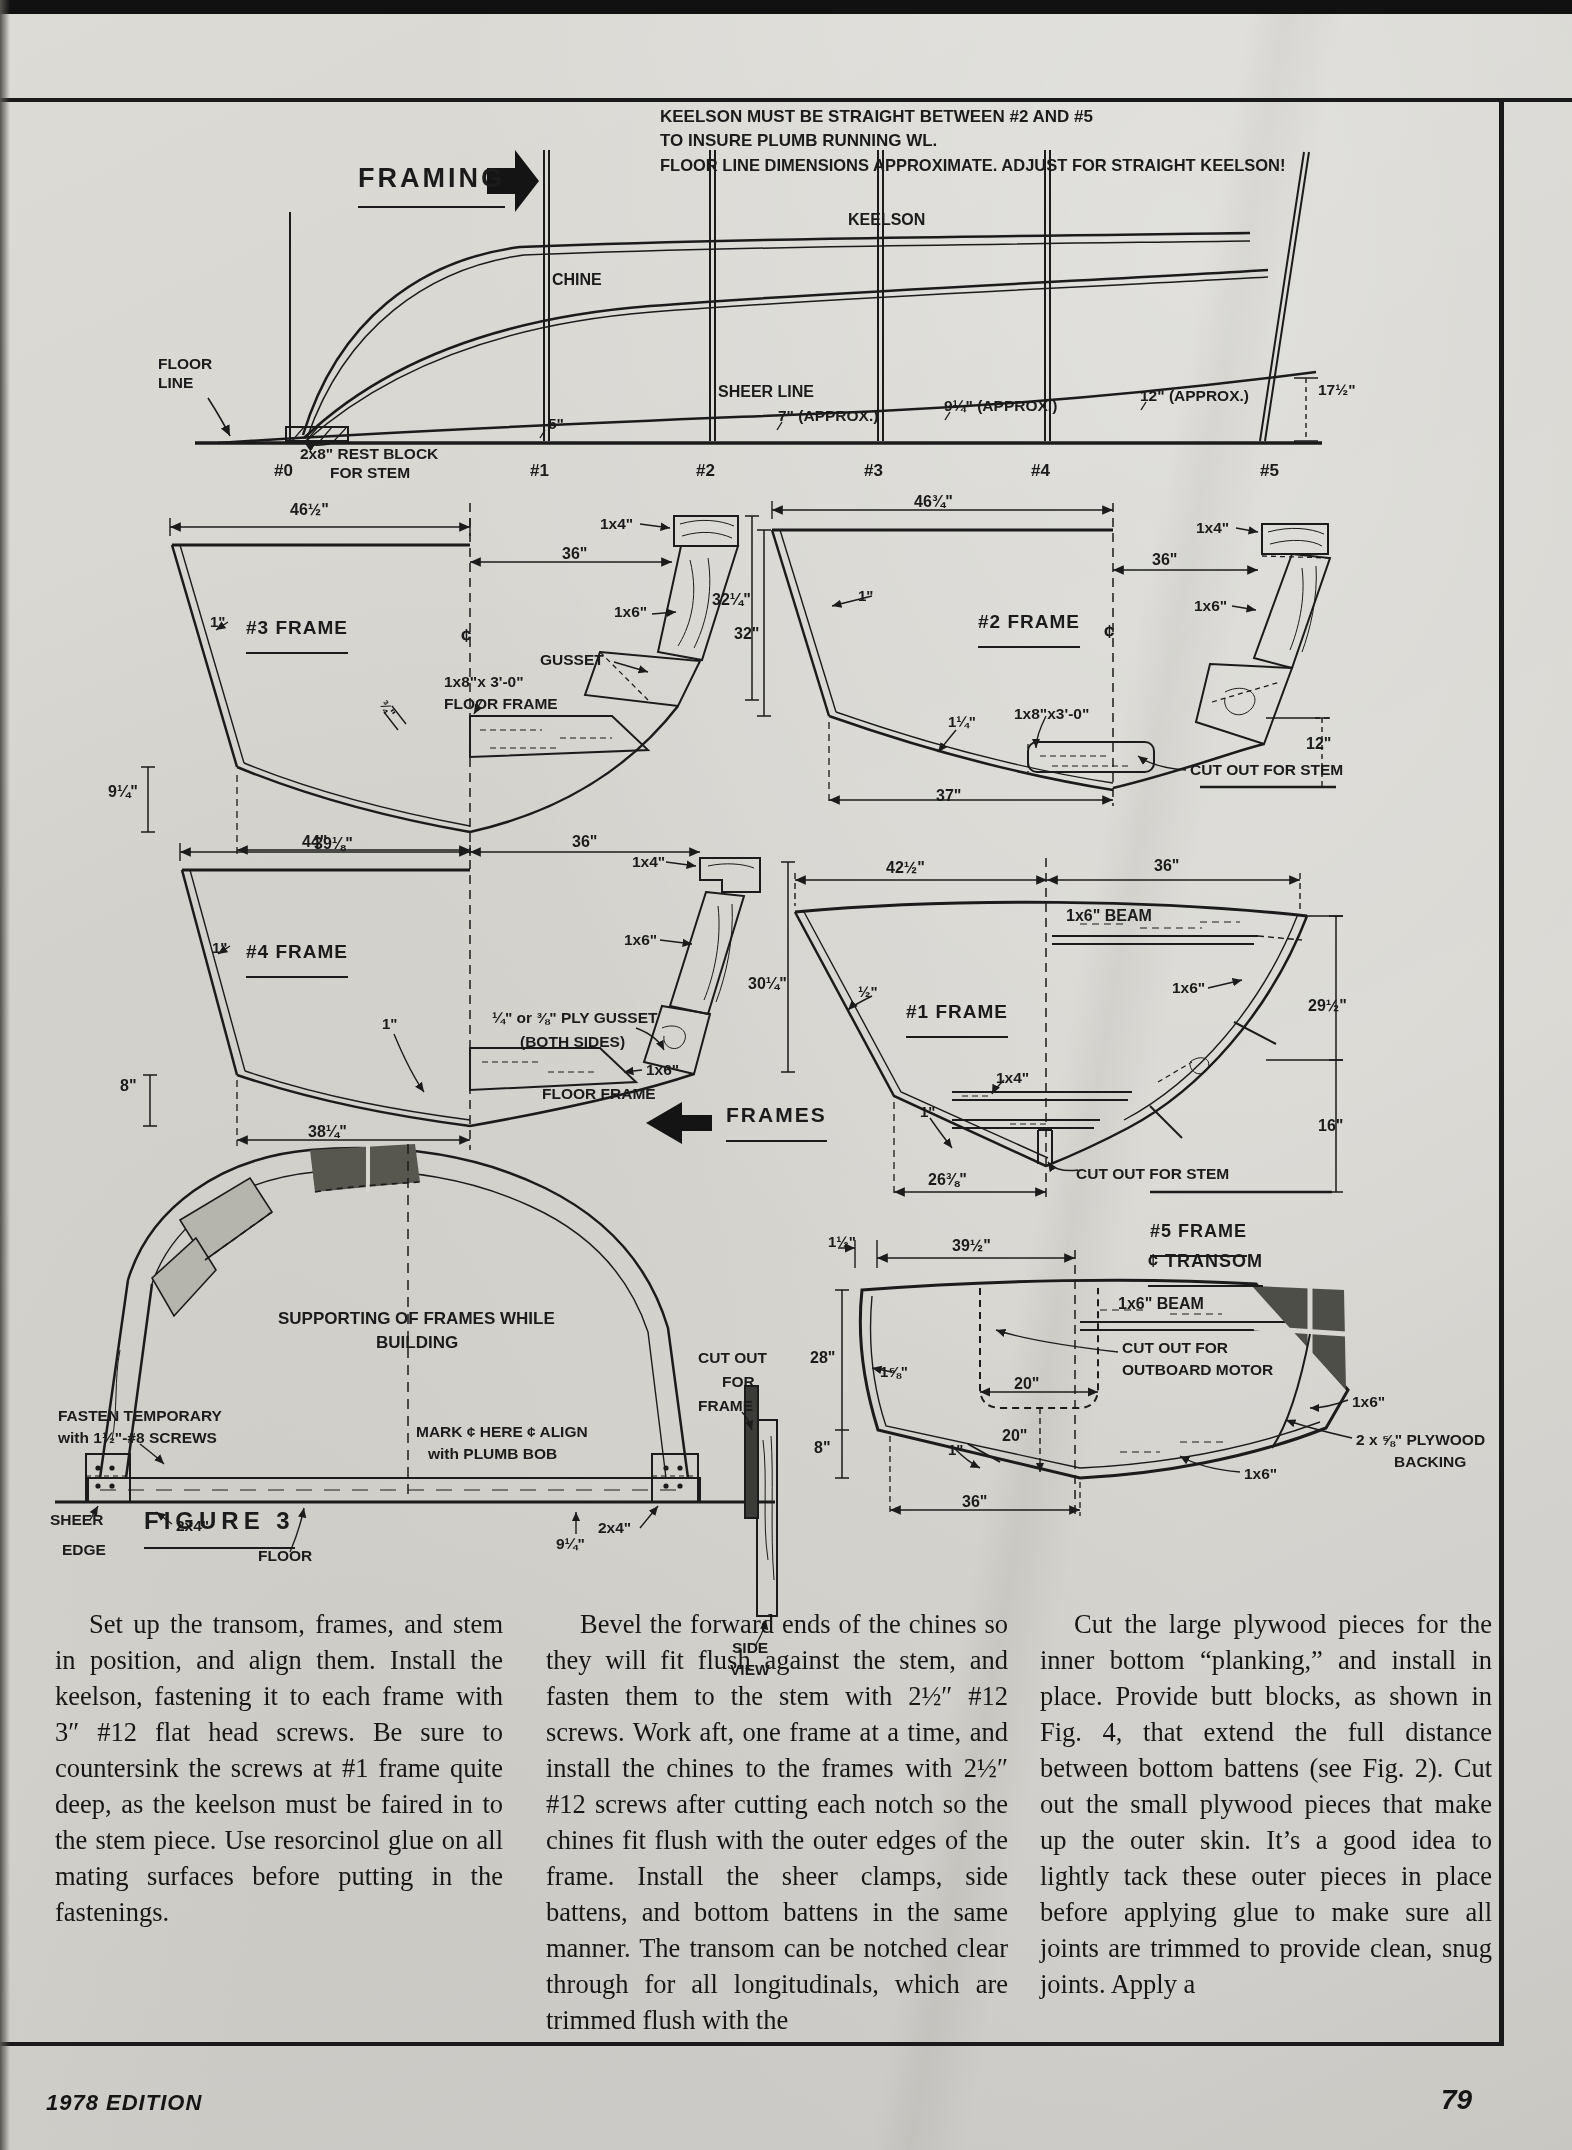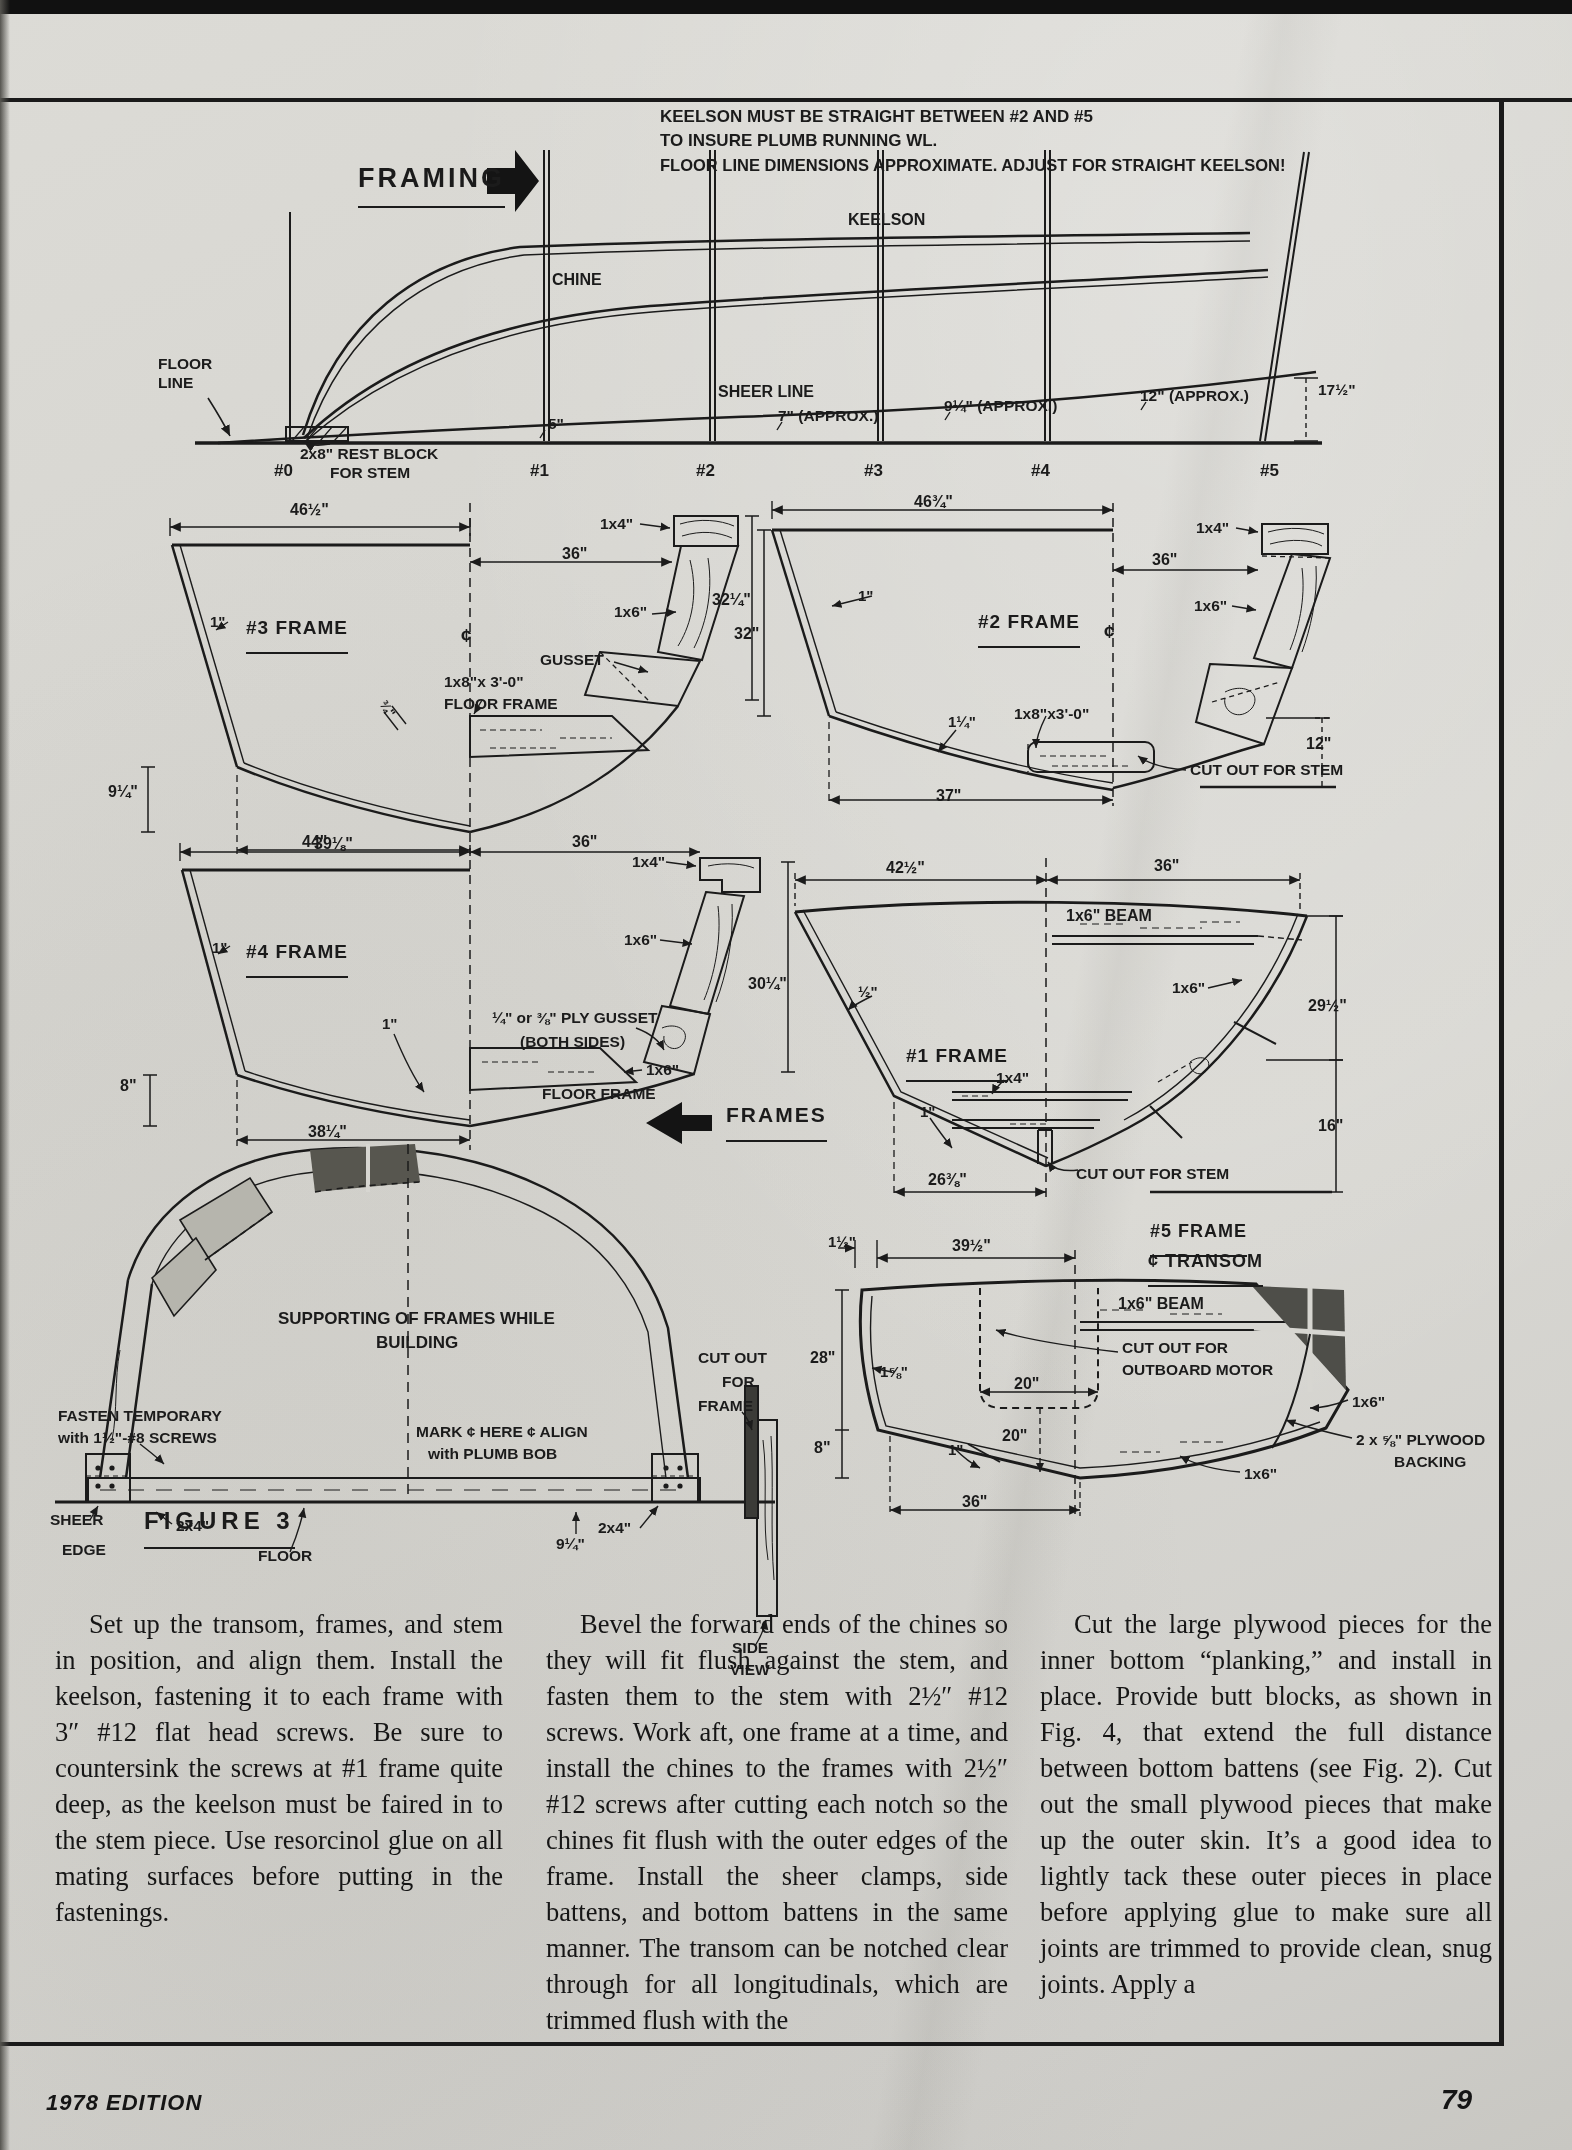--- a/index.html
+++ b/index.html
@@ -340,21 +340,21 @@
       <span class="lbl" style="left: 520px; top: 1034px; font-size: 15.5px;">(BOTH SIDES)</span>
       <span class="lbl" style="left: 382px; top: 1016px; font-size: 15px;">1"</span>
       <span class="lbl" style="left: 120px; top: 1078px;">8"</span>
       <span class="lbl" style="left: 308px; top: 1124px;">38¼"</span>
       <span class="lbl" style="left: 646px; top: 1062px; font-size: 15.5px;">1x6"</span>
       <span class="lbl" style="left: 542px; top: 1086px; font-size: 15.5px;">FLOOR FRAME</span>
       <span class="lbl und" style="left: 726px; top: 1104px; font-size: 21px; letter-spacing: 2px;">FRAMES</span>
       <span class="lbl" style="left: 886px; top: 860px;">42½"</span>
       <span class="lbl" style="left: 1154px; top: 858px;">36"</span>
       <span class="lbl" style="left: 1066px; top: 908px;">1x6" BEAM</span>
-      <span class="lbl und" style="left: 906px; top: 1002px; font-size: 19px; letter-spacing: 1px; margin-top: 44px;">#1 FRAME</span>
+      <span class="lbl und" style="left: 906px; top: 1002px; font-size: 19px; letter-spacing: 1px;">#1 FRAME</span>
       <span class="lbl" style="left: 858px; top: 984px; font-size: 15px;">½"</span>
       <span class="lbl" style="left: 1172px; top: 980px; font-size: 15.5px;">1x6"</span>
       <span class="lbl" style="left: 1308px; top: 998px;">29½"</span>
       <span class="lbl" style="left: 996px; top: 1070px; font-size: 15.5px;">1x4"</span>
       <span class="lbl" style="left: 920px; top: 1104px; font-size: 15px;">1"</span>
       <span class="lbl" style="left: 1318px; top: 1118px;">16"</span>
       <span class="lbl" style="left: 928px; top: 1172px;">26⅜"</span>
       <span class="lbl" style="left: 1076px; top: 1166px; font-size: 15.5px;">CUT OUT FOR STEM</span>
       <span class="lbl und" style="left: 1150px; top: 1222px; font-size: 18px; letter-spacing: 1px;">#5 FRAME</span>
       <span class="lbl und" style="left: 1148px; top: 1252px; font-size: 18px; letter-spacing: 1px;">¢ TRANSOM</span>

